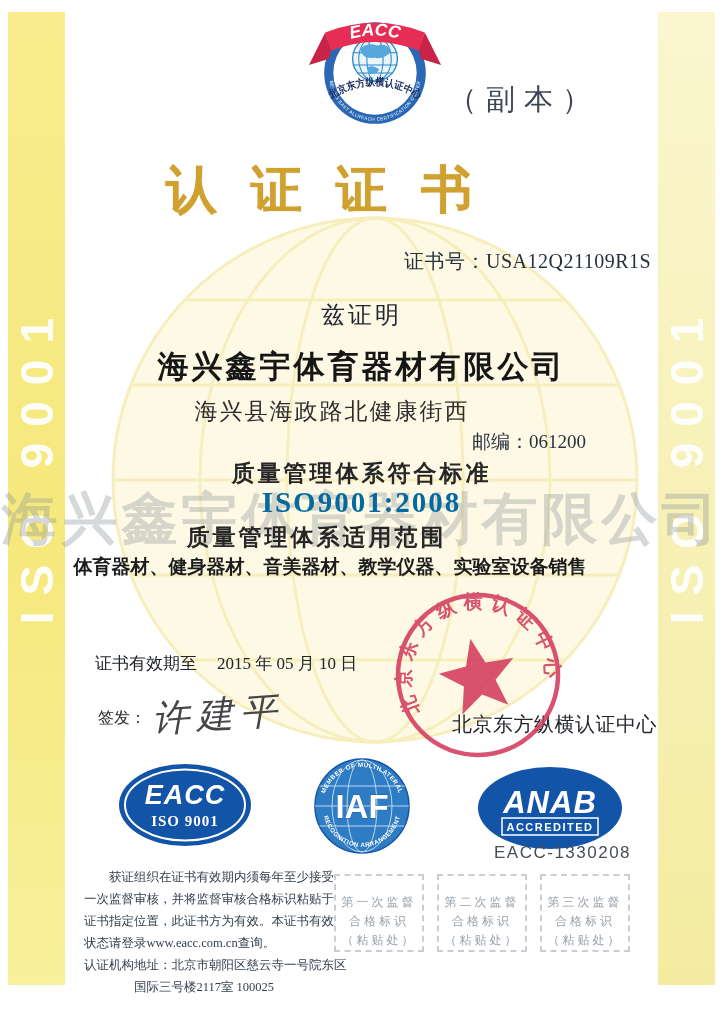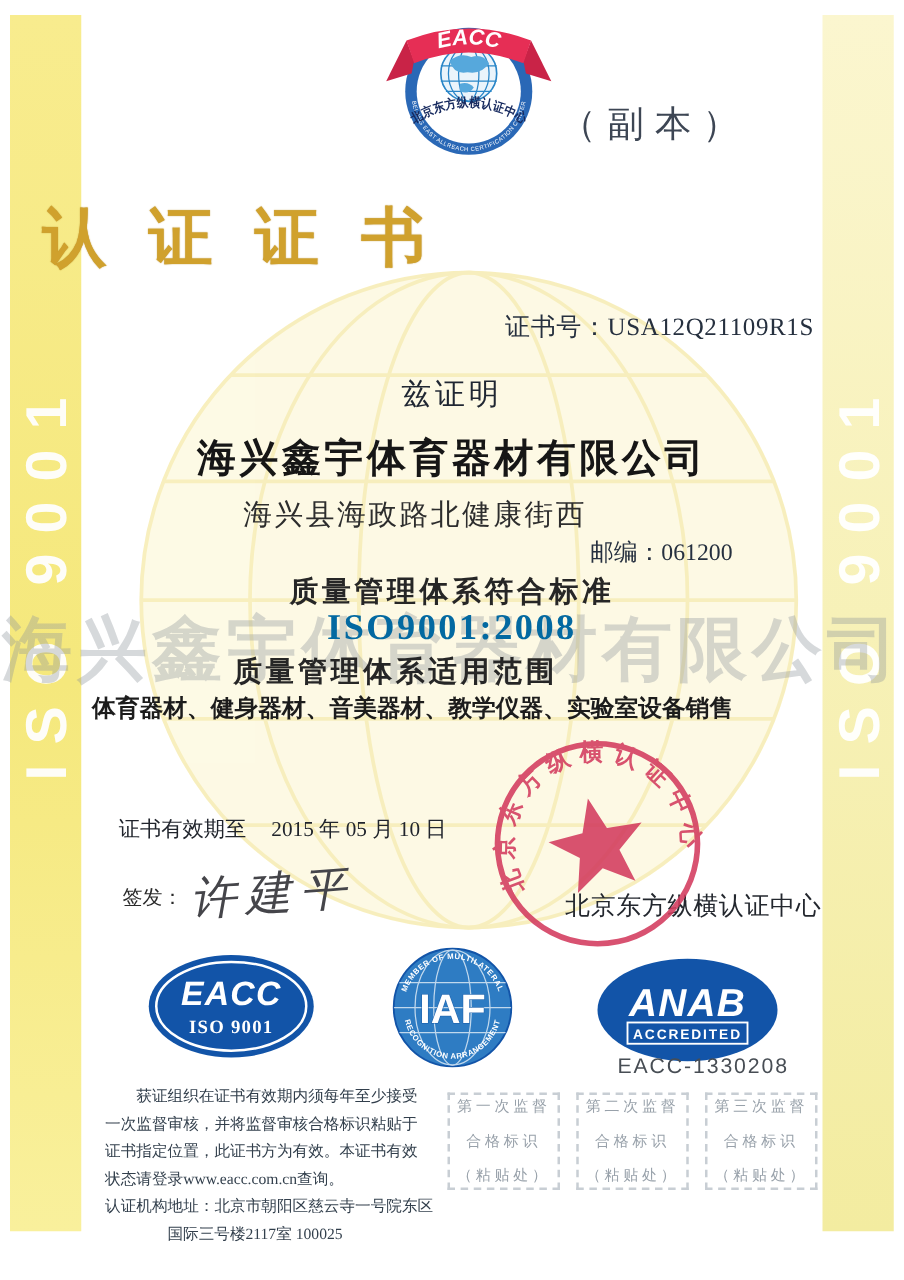--- a/index.html
+++ b/index.html
@@ -18,21 +18,21 @@
   .side-left{left:8px;} .side-right{left:658px;}
   
   .globe-wm{left:90px;top:195px;z-index:0;}
   .company-wm{left:0;top:482px;width:723px;text-align:center;z-index:3;
     font-family:"Liberation Sans","DejaVu Sans",sans-serif;font-weight:bold;
     font-size:56px;letter-spacing:4px;color:#8d949b;opacity:.35;white-space:nowrap;}
   
   .emblem{left:298px;top:8px;z-index:4;}
   .copy-label{left:448px;top:80px;font-size:29px;letter-spacing:9px;color:#3d4654;z-index:4;
     font-family:"Liberation Sans","DejaVu Sans",sans-serif;font-weight:500;}
-  .title{left:0;top:156px;width:638px;text-align:left;z-index:4;
+  .title{left:0;top:156px;width:638px;text-align:center;z-index:4;
     font-size:51px;font-weight:bold;color:#d0a12d;letter-spacing:34px;padding-left:34px;box-sizing:border-box;
     text-shadow:0 0 1px #b3871f;}
   .cert-no{left:383px;top:248px;font-size:20px;color:#26303f;letter-spacing:.5px;z-index:4;margin-left:21px;}
   
   .certify{left:0;top:299px;width:723px;text-align:center;font-size:24px;color:#1f2632;letter-spacing:3px;z-index:4;}
   .company{left:0;top:346px;width:723px;text-align:center;z-index:4;
     font-family:"Liberation Sans","DejaVu Sans",sans-serif;font-weight:bold;font-size:31px;color:#161616;letter-spacing:3px;}
   .address{left:0;top:396px;width:664px;text-align:center;font-size:23px;color:#2d2d2d;letter-spacing:2px;z-index:4;}
   .postal{left:472px;top:429px;font-size:19px;color:#26303f;z-index:4;}
   .std-caption{left:0;top:458px;width:723px;text-align:center;font-size:23px;font-weight:600;color:#262626;letter-spacing:3px;z-index:4;}
@@ -57,22 +57,22 @@
   .logo-anab{left:477px;top:766px;z-index:4;}
   .acc-no{left:494px;top:843px;z-index:4;color:#474d54;letter-spacing:1.5px;font-size:17px;
     font-family:"Liberation Sans","DejaVu Sans",sans-serif;}
   
   .footnote{left:84px;top:866px;width:240px;z-index:4;font-size:12.5px;line-height:22px;color:#323f4c;}
   .footnote div{white-space:nowrap;}
   .fn-indent{text-indent:2em;}
   .fn-center{text-align:center;}
   
   .sticker{top:874px;width:86px;height:74px;border:2px dashed #c8ced4;z-index:4;
-    display:flex;flex-direction:column;align-items:center;justify-content:space-between;
-    font-size:12px;line-height:19px;color:#98a1aa;letter-spacing:3px;text-align:center;margin-left:24px;}
+    display:flex;flex-direction:column;align-items:center;justify-content:flex-end;
+    font-size:12px;line-height:19px;color:#98a1aa;letter-spacing:3px;text-align:center;}
   .box1{left:334px;} .box2{left:437px;} .box3{left:540px;}
 </style>
 </head>
 <body>
 
 <div class="page">
 
   <svg class="abs globe-wm" width="570" height="570" viewBox="0 0 570 570">
     <g opacity="0.5">
       <circle cx="285" cy="285" r="262" fill="#fcf5cb"></circle>

